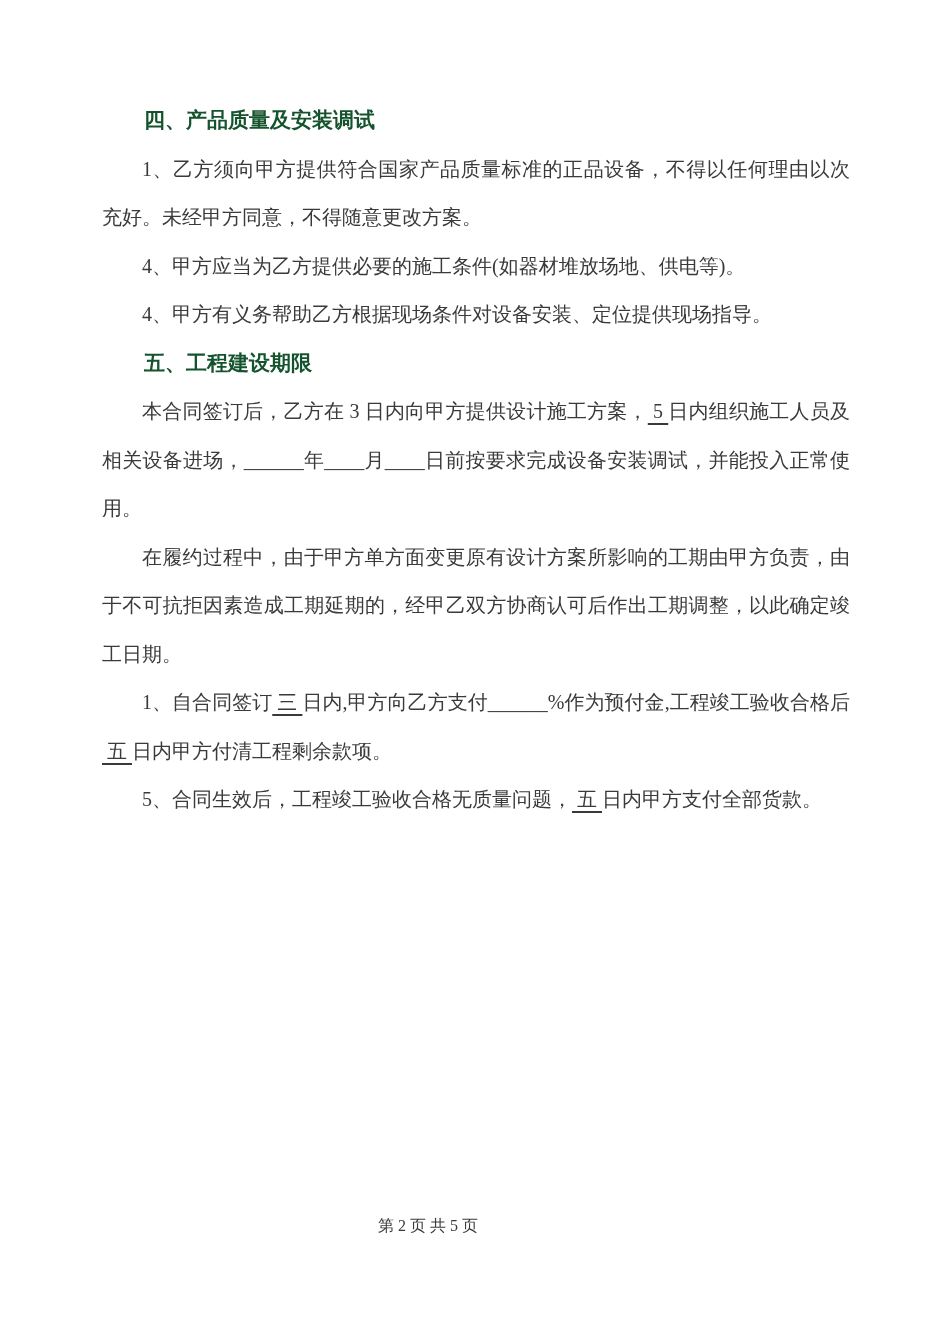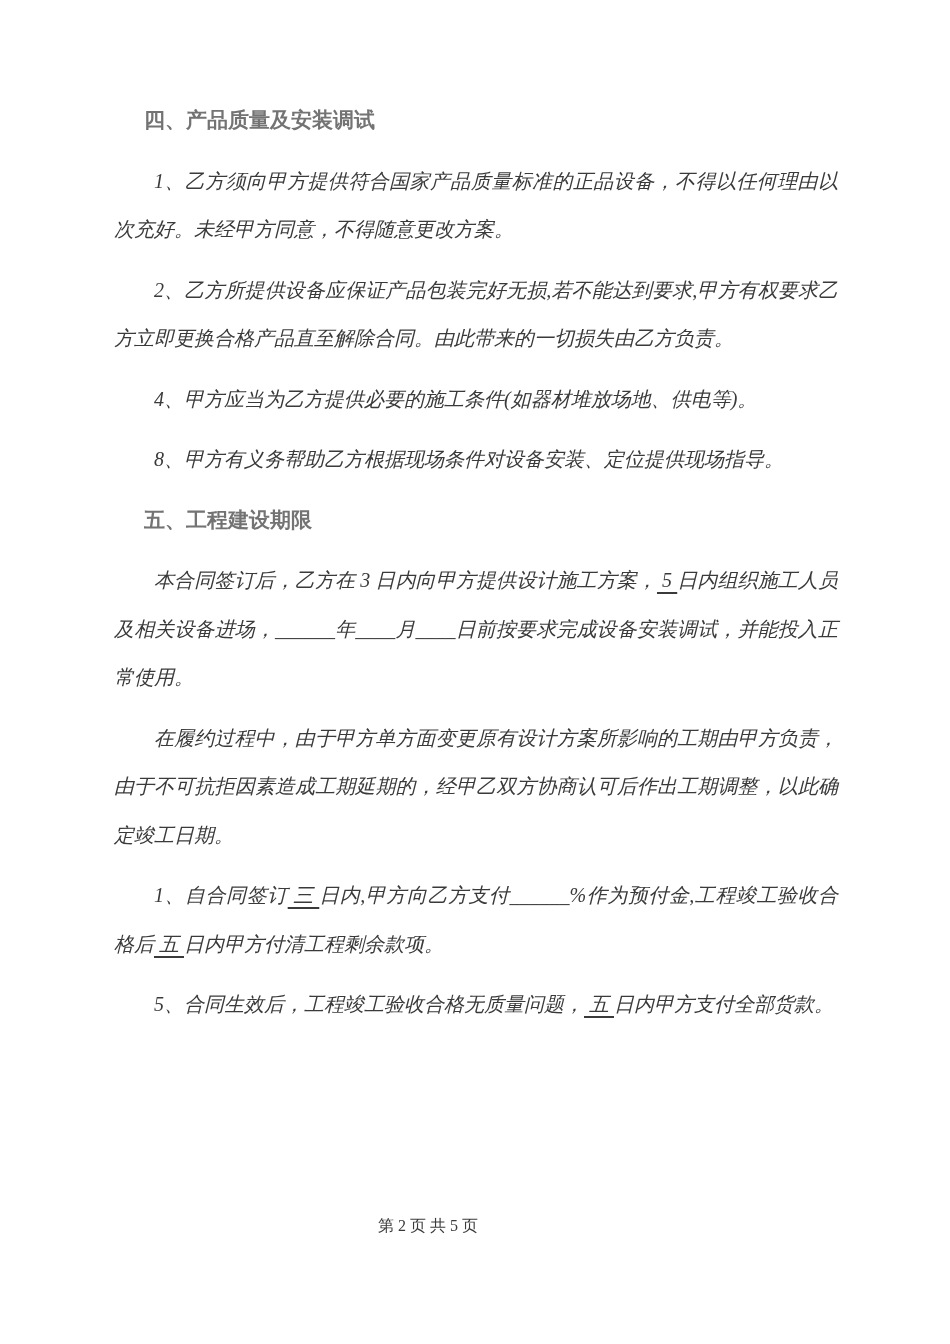--- a/index.html
+++ b/index.html
@@ -18,31 +18,30 @@
     left: 102px;
     top: 96px;
     width: 748px;
     font-family: "Liberation Serif", "DejaVu Serif", serif;
     font-size: 20px;
     line-height: 48.5px;
     color: #3a3a3a;
     text-align: justify;
   }
   .doc p {
-    margin: 12px;
+    margin: 0;
     text-indent: 2em;
-    font-style: italic;
   }
   .doc h2.heading {
     margin: 0;
     font-size: 21px;
     line-height: 48.5px;
     font-weight: bold;
     text-indent: 2em;
-    color: #737373;
+    color: #14532d;
     font-family: Liberation Sans, sans-serif;
     text-align: left;
   }
   .fill {
     text-decoration: underline;
     text-underline-offset: 5px;
     white-space: pre;
   }
   .footer {
     position: absolute;
@@ -57,26 +56,25 @@
 </style>
 </head>
 <body>
 
 <div class="doc">
 
   <h2 class="heading">四、产品质量及安装调试</h2>
 
   <p>1、乙方须向甲方提供符合国家产品质量标准的正品设备，不得以任何理由以次充好。未经甲方同意，不得随意更改方案。</p>
 
-  <p>2、乙方所提供设备应保证产品包装完好无损,若不能达到要求,甲方有权要求乙方立即更换合格产品直至解除合同。由此带来的一切损失由乙方负责。</p>
 
 
   <p>4、甲方应当为乙方提供必要的施工条件(如器材堆放场地、供电等)。</p>
 
-  <p>8、甲方有义务帮助乙方根据现场条件对设备安装、定位提供现场指导。</p>
+  <p>4、甲方有义务帮助乙方根据现场条件对设备安装、定位提供现场指导。</p>
 
   <h2 class="heading">五、工程建设期限</h2>
 
   <p><span>本合同签订后，乙方在 3 日内向甲方提供设计施工方案，</span><span class="fill"> 5 </span><span>日内组织施工人员及相关设备进场，______年____月____日前按要求完成设备安装调试，并能投入正常使用。</span></p>
 
   <p>在履约过程中，由于甲方单方面变更原有设计方案所影响的工期由甲方负责，由于不可抗拒因素造成工期延期的，经甲乙双方协商认可后作出工期调整，以此确定竣工日期。</p>
 
 
 
   <p><span>1、自合同签订</span><span class="fill"> 三 </span><span>日内,甲方向乙方支付______%作为预付金,工程竣工验收合格后</span><span class="fill"> 五 </span><span>日内甲方付清工程剩余款项。</span></p>

